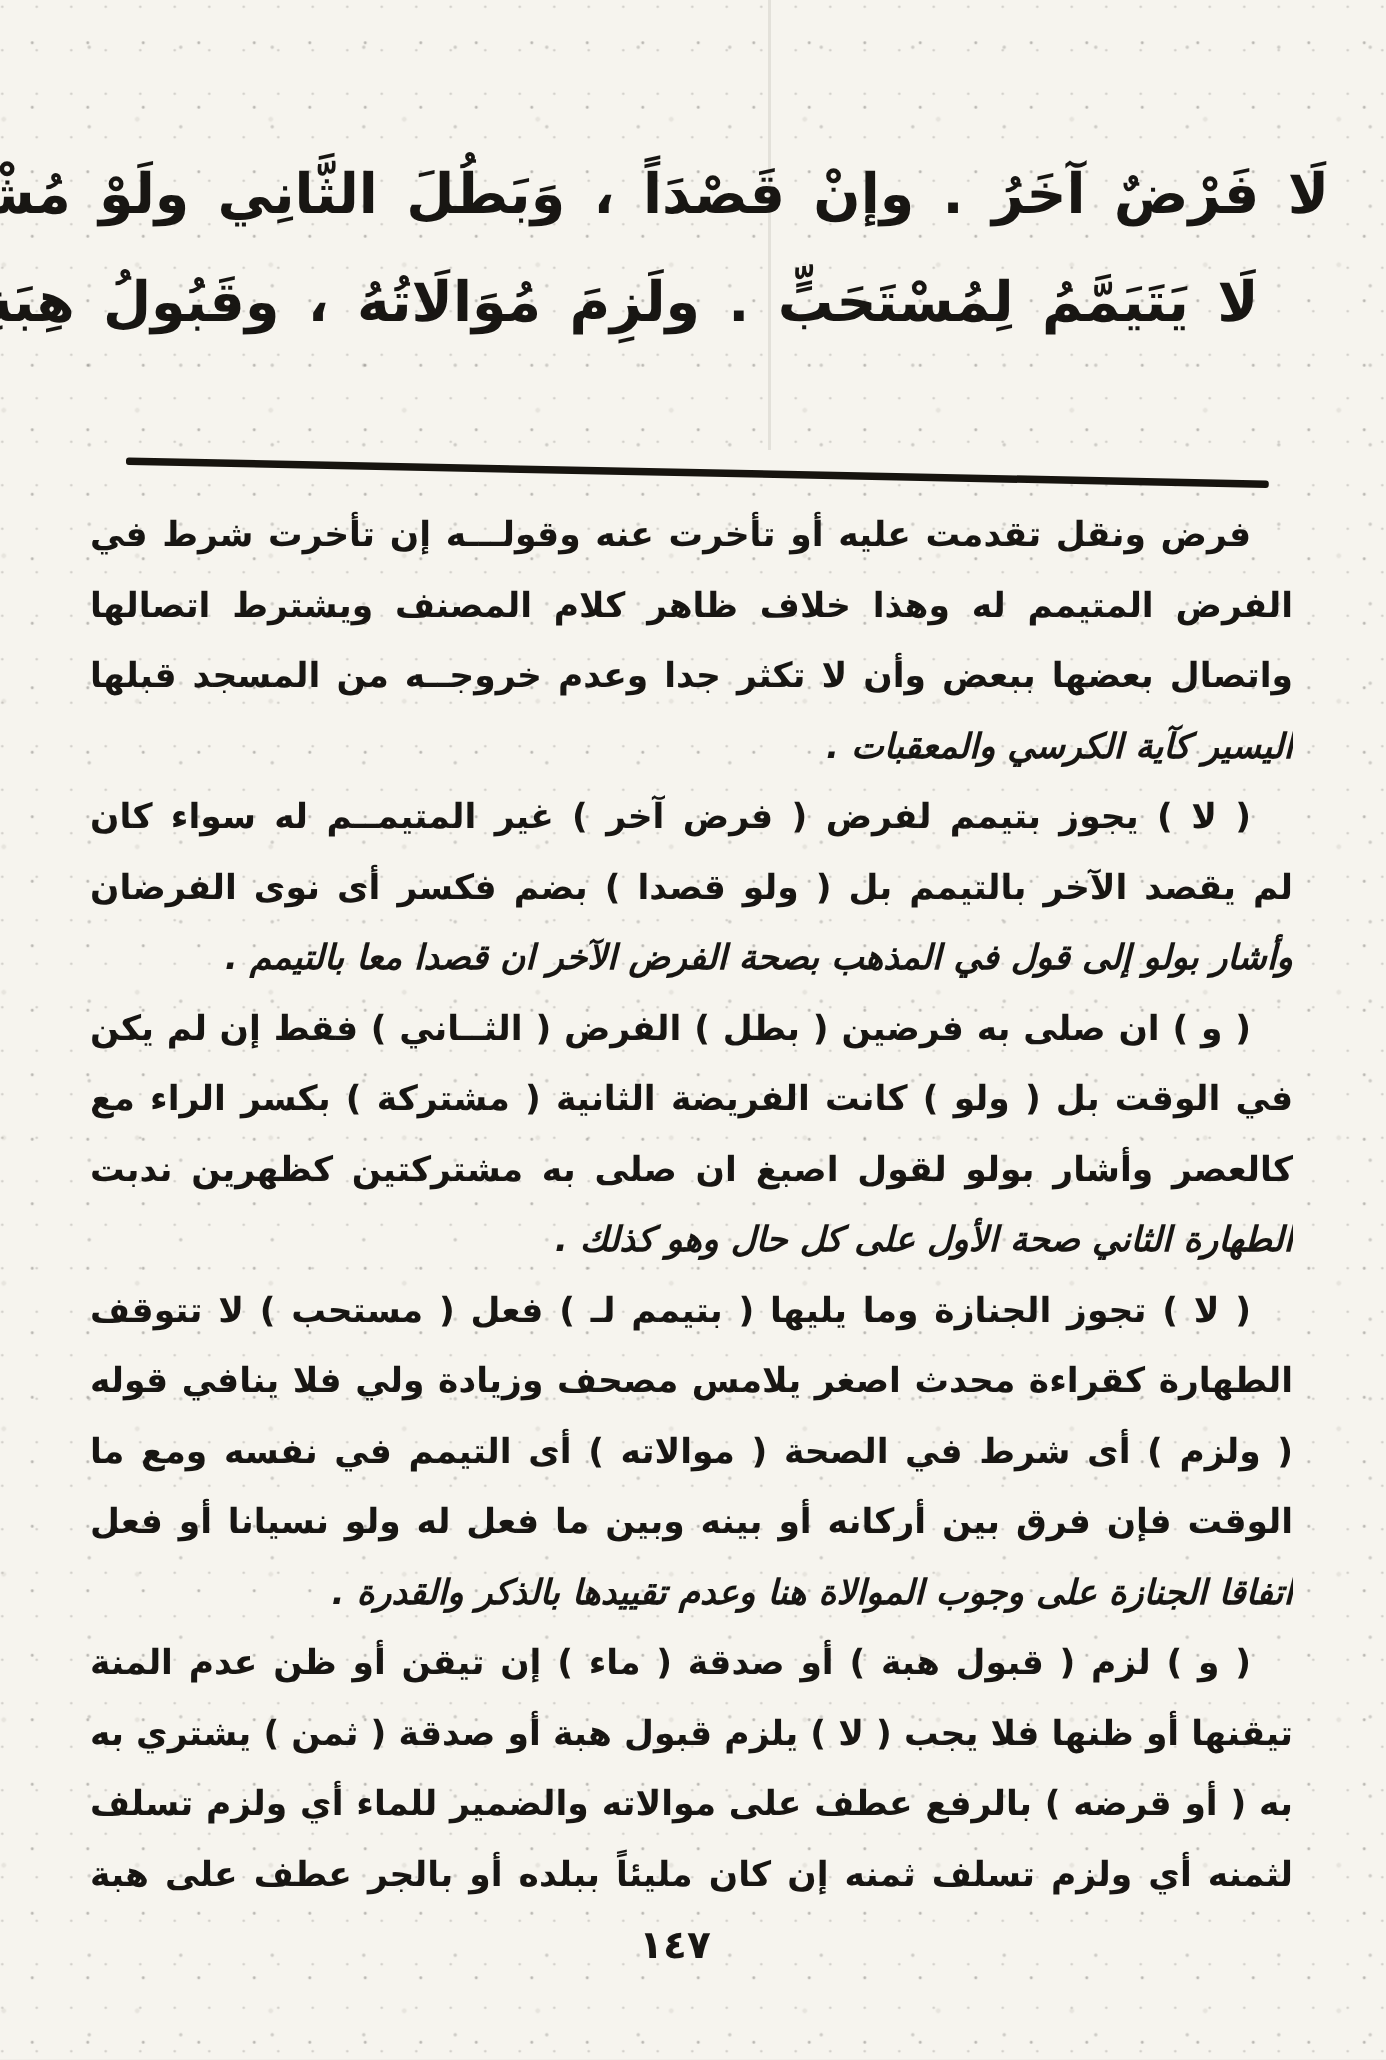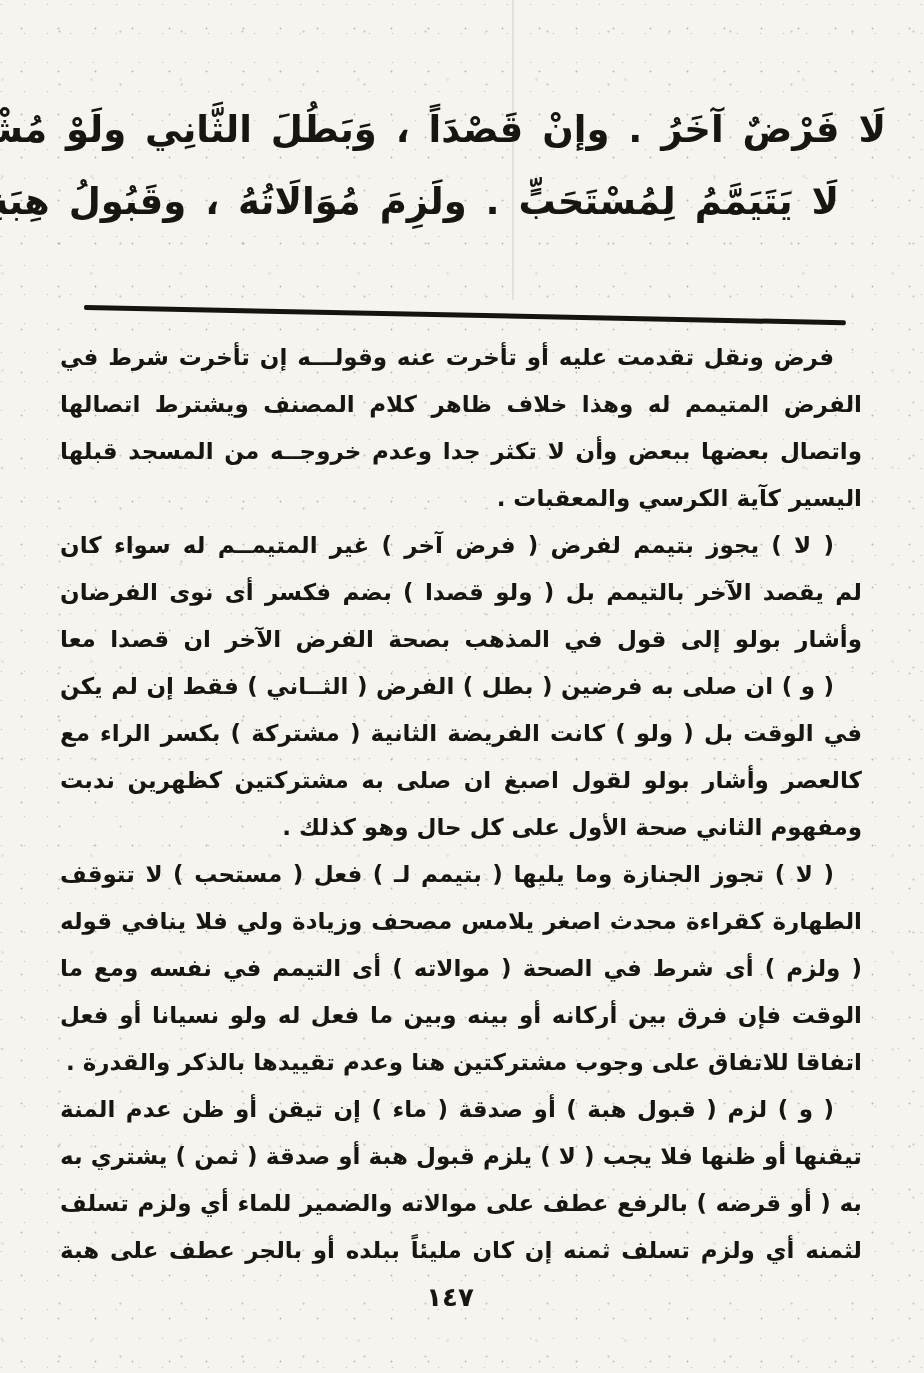--- a/index.html
+++ b/index.html
@@ -77,21 +77,21 @@
   }
   .para { margin: 0; padding: 0; }
   .line {
     height: 47px;
     line-height: 47px;
     overflow: hidden;
     text-align: justify;
     text-align-last: justify;
   }
   .line.first { text-indent: 28px; }
-  .line.end   { text-align-last: start; }
+  .line.end   { text-align-last: start; font-style: italic; }
   .page-number {
     position: absolute;
     top: 1282px;
     left: 0;
     width: 100%;
     text-align: center;
     font-size: 26px;
     font-weight: 700;
     letter-spacing: 2px;
     transform: translateX(-12px);
@@ -123,29 +123,29 @@
     <div class="para">
       <div class="line first">( لا ) يجوز بتيمم لفرض ( فرض آخر ) غير المتيمــم له سواء كان صلاة أو طوافا إن</div>
       <div class="line">لم يقصد الآخر بالتيمم بل ( ولو قصدا ) بضم فكسر أى نوى الفرضان معــا بالتيمم</div>
       <div class="line end">وأشار بولو إلى قول في المذهب بصحة الفرض الآخر ان قصدا معا بالتيمم .</div>
     </div>
 
     <div class="para">
       <div class="line first">( و ) ان صلى به فرضين ( بطل ) الفرض ( الثــاني ) فقط إن لم يكن مشار كالأول</div>
       <div class="line">في الوقت بل ( ولو ) كانت الفريضة الثانية ( مشتركة ) بكسر الراء مع الأولى فيه</div>
       <div class="line">كالعصر وأشار بولو لقول اصبغ ان صلى به مشتركتين كظهرين ندبت اعادته الثانية بوقت</div>
-      <div class="line end">ومفهوم الثاني صحة الأول على كل حال وهو كذلك .</div>
+      <div class="line end">الطهارة الثاني صحة الأول على كل حال وهو كذلك .</div>
     </div>
 
     <div class="para">
       <div class="line first">( لا ) تجوز الجنازة وما يليها ( بتيمم لـ ) فعل ( مستحب ) لا تتوقف صحته على</div>
       <div class="line">الطهارة كقراءة محدث اصغر يلامس مصحف وزيادة ولي فلا ينافي قوله آنفا أو نفل</div>
       <div class="line">( ولزم ) أى شرط في الصحة ( موالاته ) أى التيمم في نفسه ومع ما فعل له وفعله في</div>
       <div class="line">الوقت فإن فرق بين أركانه أو بينه وبين ما فعل له ولو نسيانا أو فعل قبل الوقت بطل</div>
-      <div class="line end">اتفاقا للاتفاق على وجوب مشتركتين هنا وعدم تقييدها بالذكر والقدرة .</div>
+      <div class="line end">اتفاقا الجنازة على وجوب الموالاة هنا وعدم تقييدها بالذكر والقدرة .</div>
     </div>
 
     <div class="para">
       <div class="line first">( و ) لزم ( قبول هبة ) أو صدقة ( ماء ) إن تيقن أو ظن عدم المنة أوشك فيها فان</div>
       <div class="line">تيقنها أو ظنها فلا يجب ( لا ) يلزم قبول هبة أو صدقة ( ثمن ) يشتري به الماء لقوة المنة</div>
       <div class="line">به ( أو قرضه ) بالرفع عطف على موالاته والضمير للماء أي ولزم تسلف المـــاء مطلقاً أو</div>
       <div class="line">لثمنه أي ولزم تسلف ثمنه إن كان مليئاً ببلده أو بالجر عطف على هبة والضمير للمـاء أي</div>
     </div>
 
   </div>

